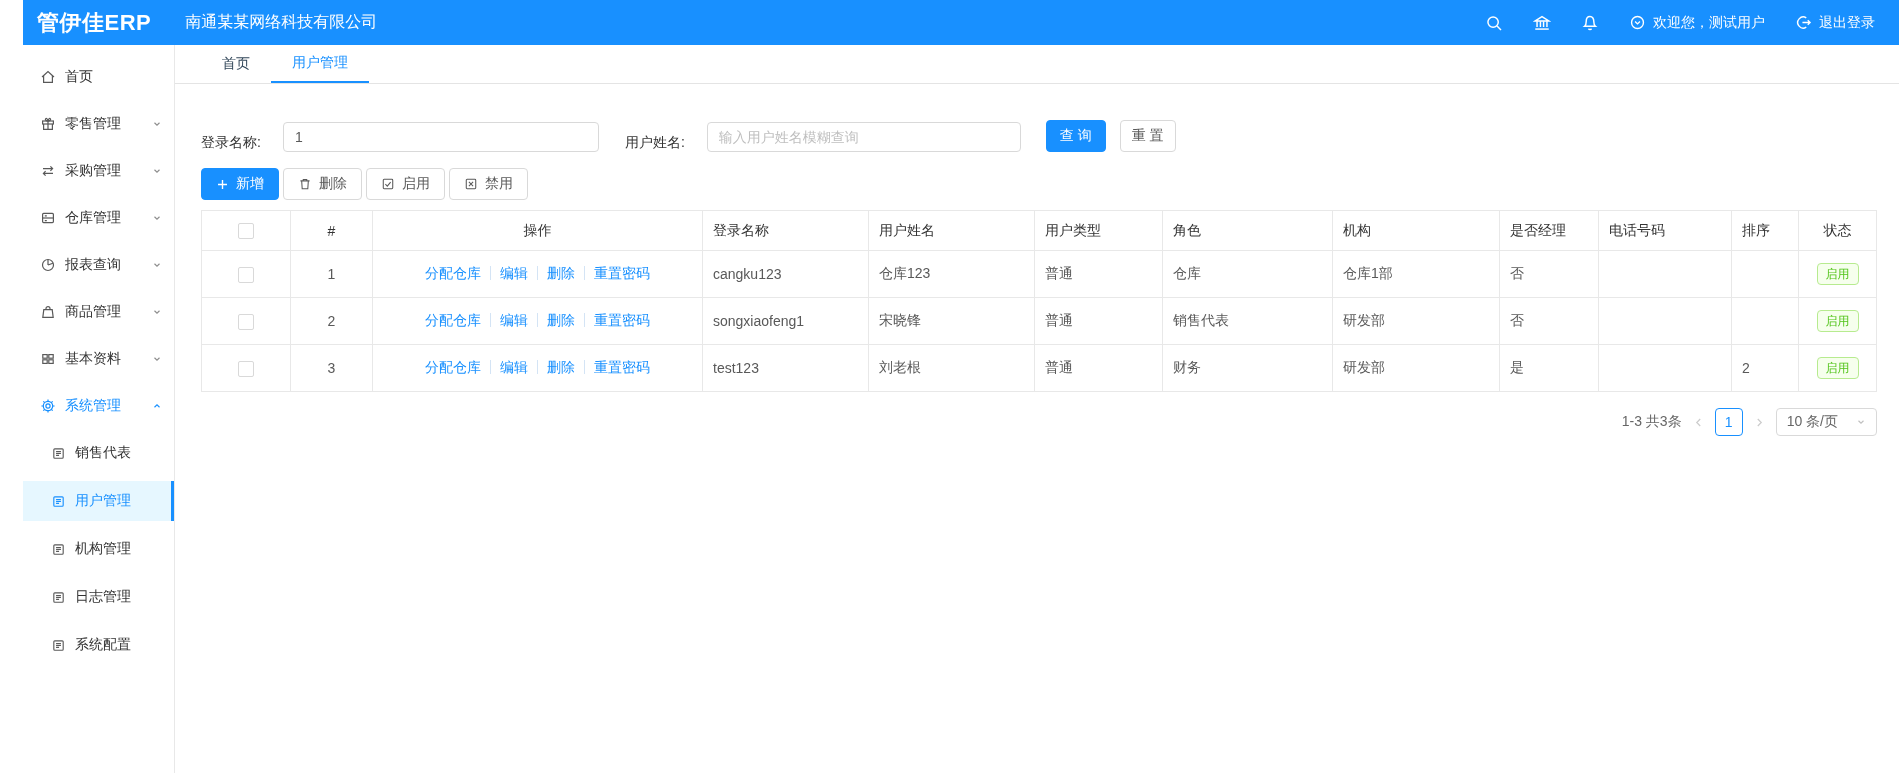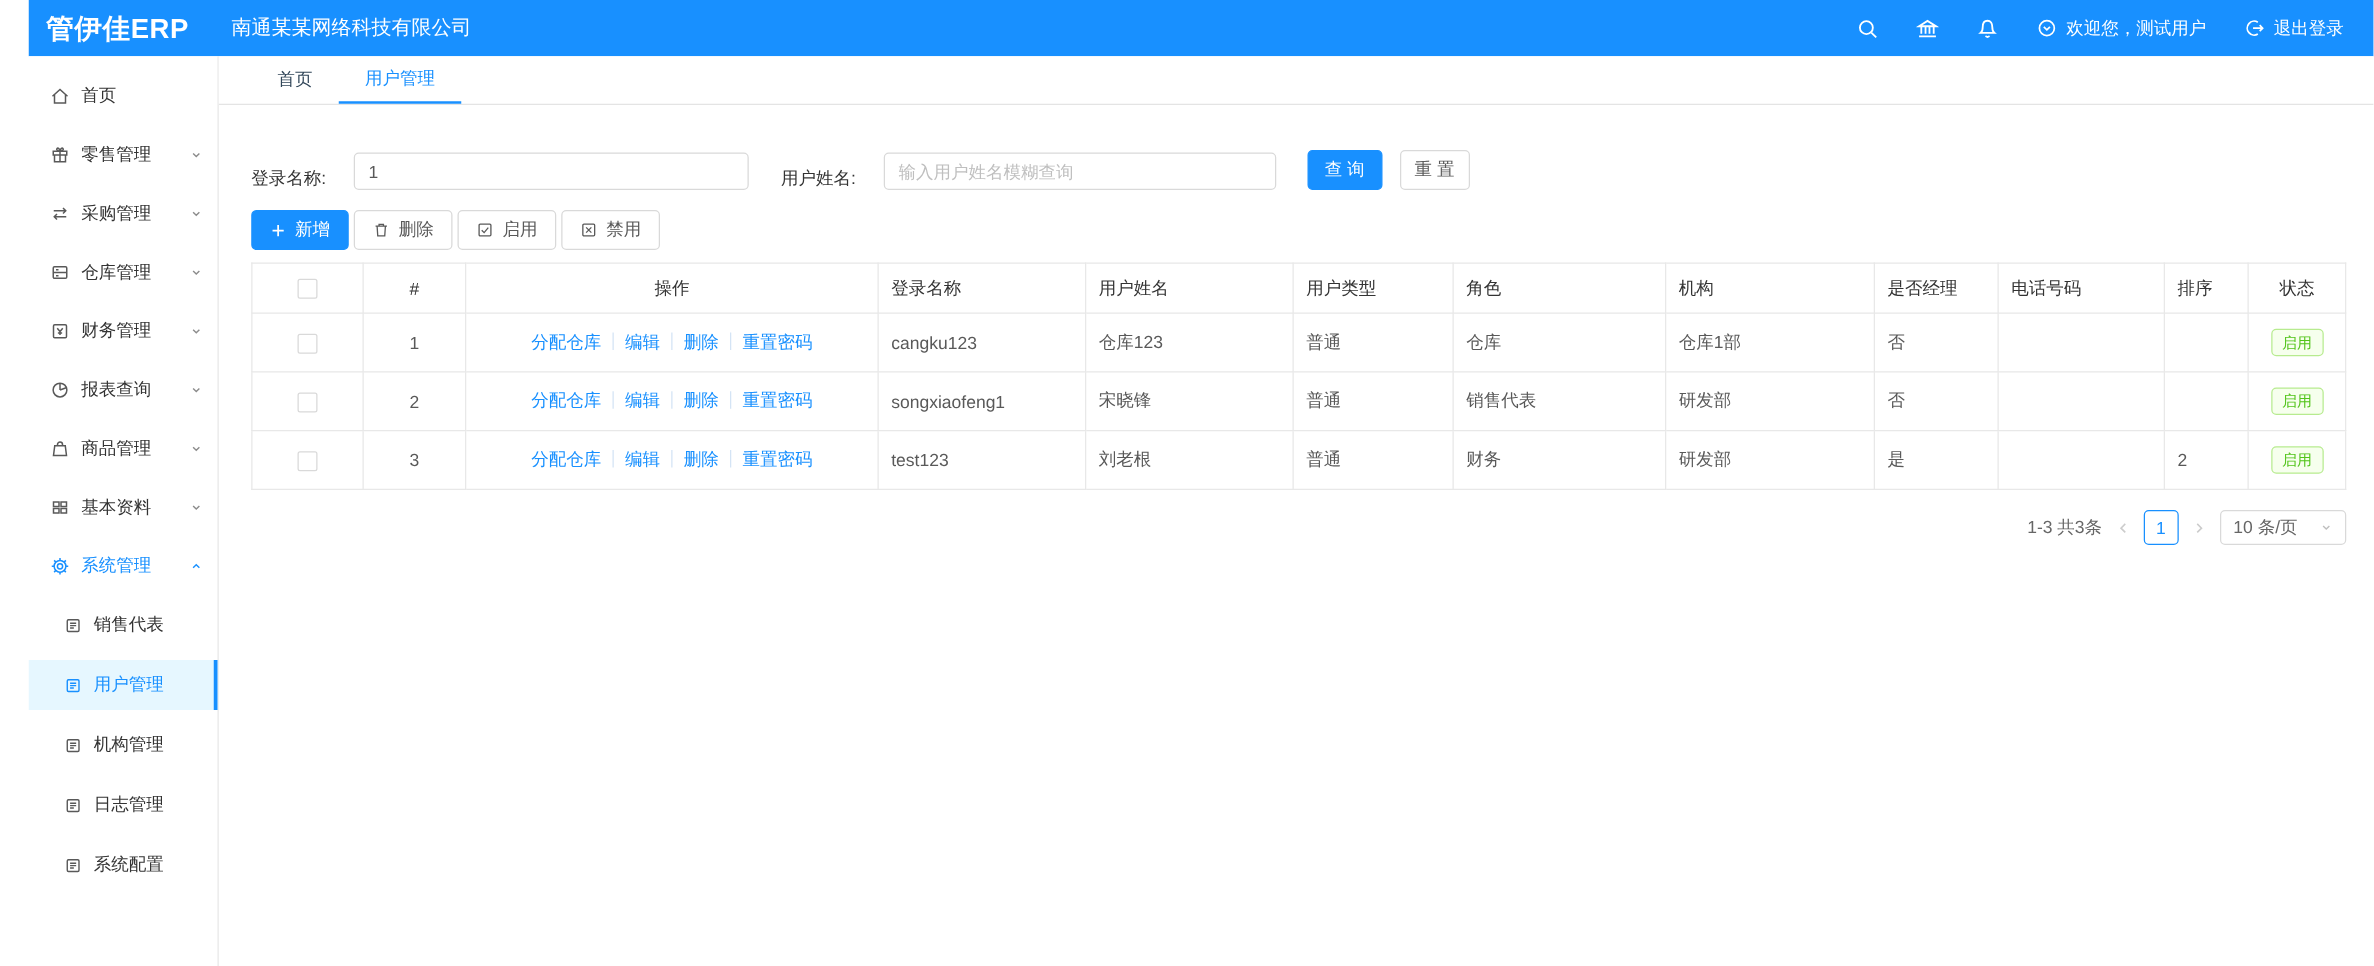--- a/index.html
+++ b/index.html
@@ -211,34 +211,20 @@
             </svg>
         </span>
         <span class="mlabel">仓库管理</span>
         <span class="chev">
           <svg width="10" height="10" viewBox="0 0 16 16" fill="none" stroke="currentColor" stroke-width="1.8">
               <path d="M4 6 L8 10 L12 6"></path>
             </svg>
         </span>
       </div>
 
-      <div class="menu-item">
-        <span class="micon">
-          <svg width="16" height="16" viewBox="0 0 16 16" fill="none" stroke="currentColor" stroke-width="1.2">
-              <rect x="2.8" y="2.8" width="10.4" height="10.4" rx="1"></rect>
-              <path d="M5.8 5.6 L8 8.2 L10.2 5.6 M8 8.2 V11 M6.3 9.4 H9.7"></path>
-            </svg>
-        </span>
-        <span class="mlabel">财务管理</span>
-        <span class="chev">
-          <svg width="10" height="10" viewBox="0 0 16 16" fill="none" stroke="currentColor" stroke-width="1.8">
-              <path d="M4 6 L8 10 L12 6"></path>
-            </svg>
-        </span>
-      </div>
 
       <div class="menu-item">
         <span class="micon">
           <svg width="16" height="16" viewBox="0 0 16 16" fill="none" stroke="currentColor" stroke-width="1.2">
               <circle cx="8" cy="8" r="5.5"></circle>
               <path d="M8 8 V2.5 M8 8 L12.9 6.2"></path>
             </svg>
         </span>
         <span class="mlabel">报表查询</span>
         <span class="chev">

